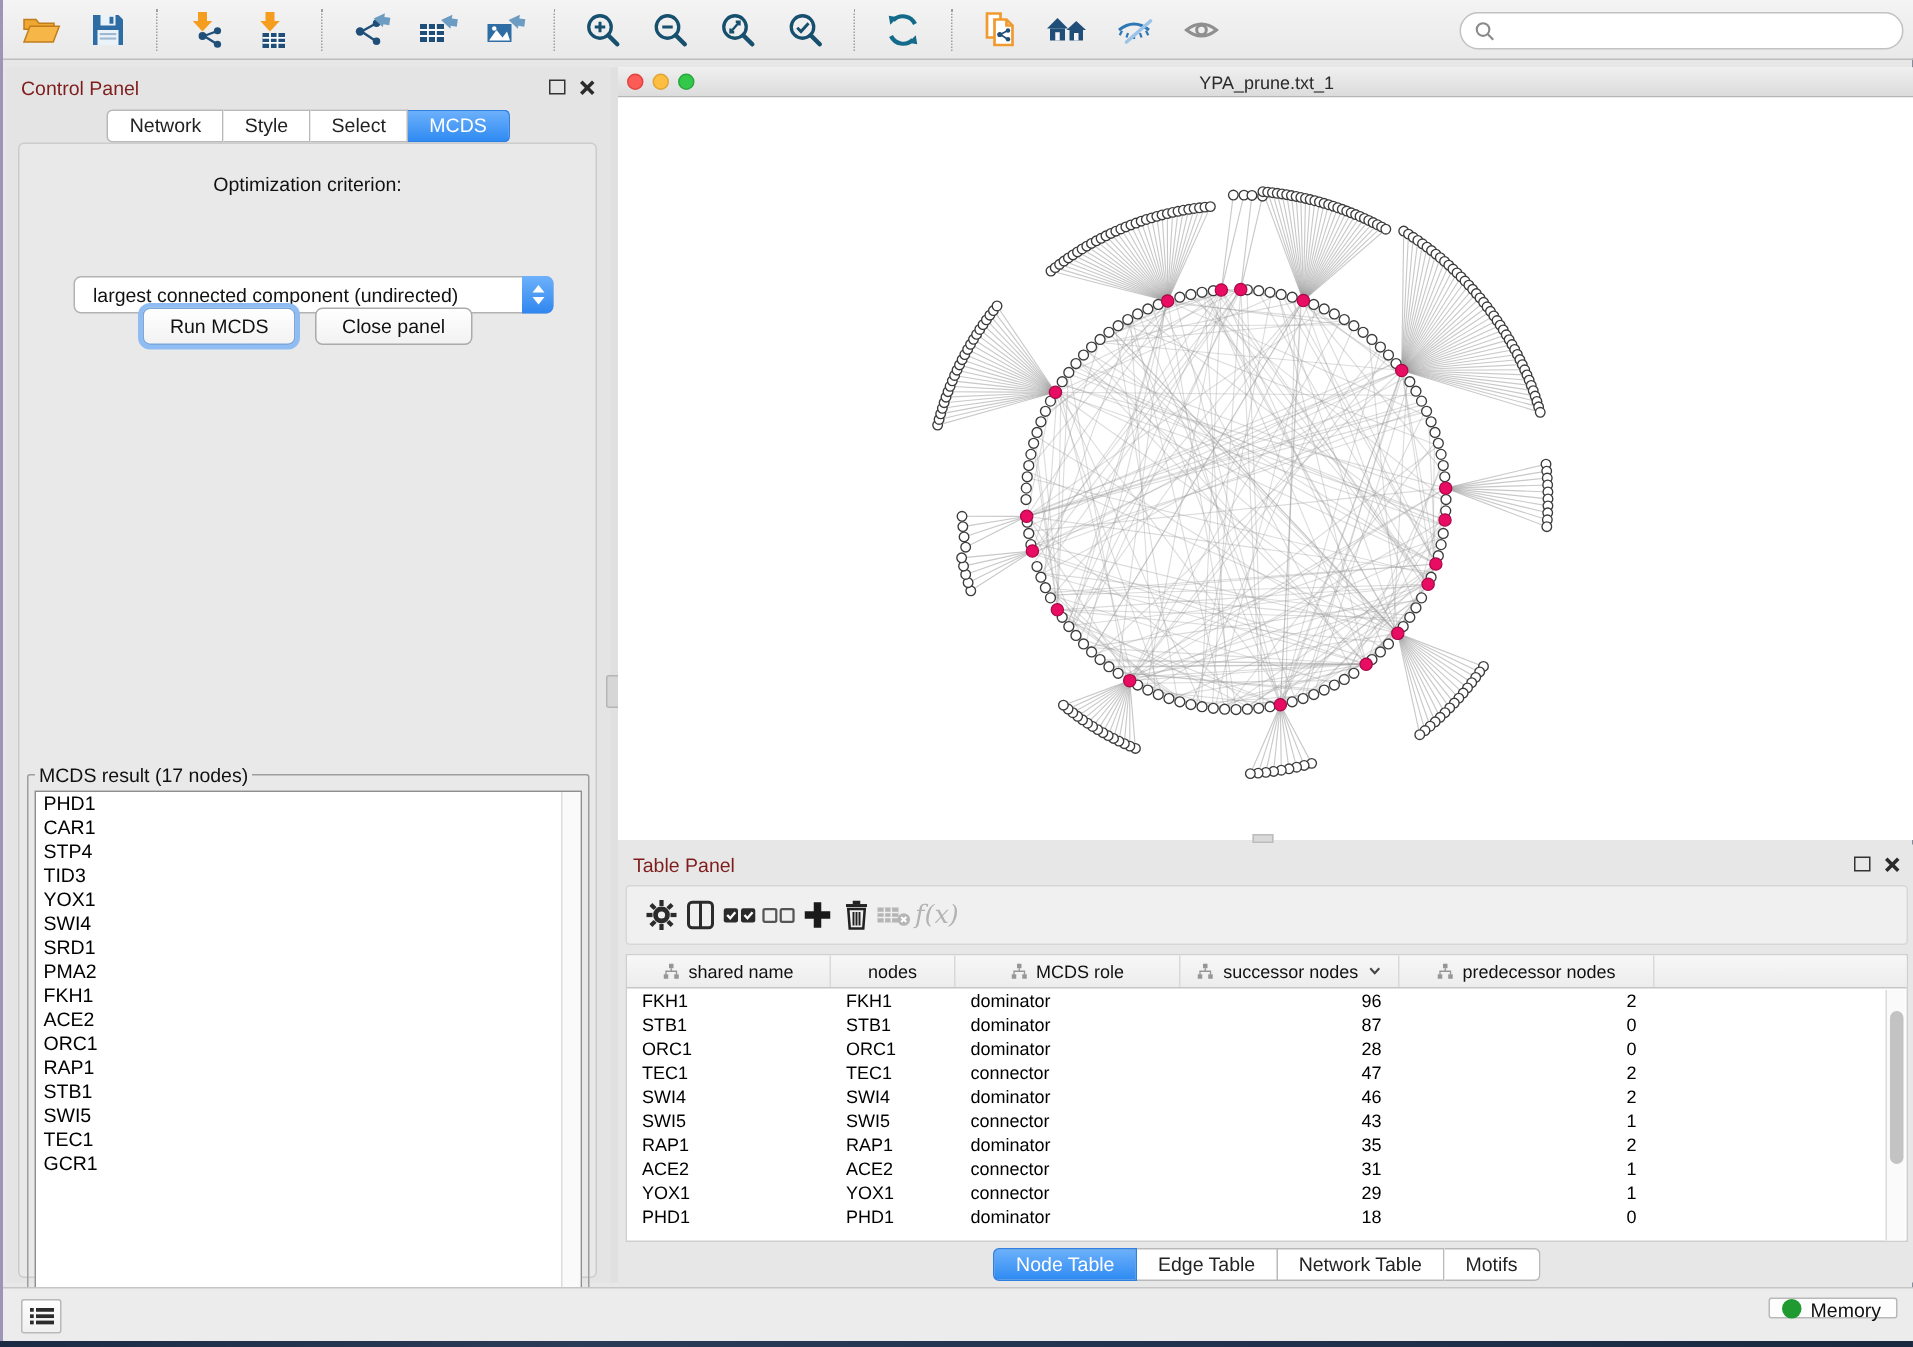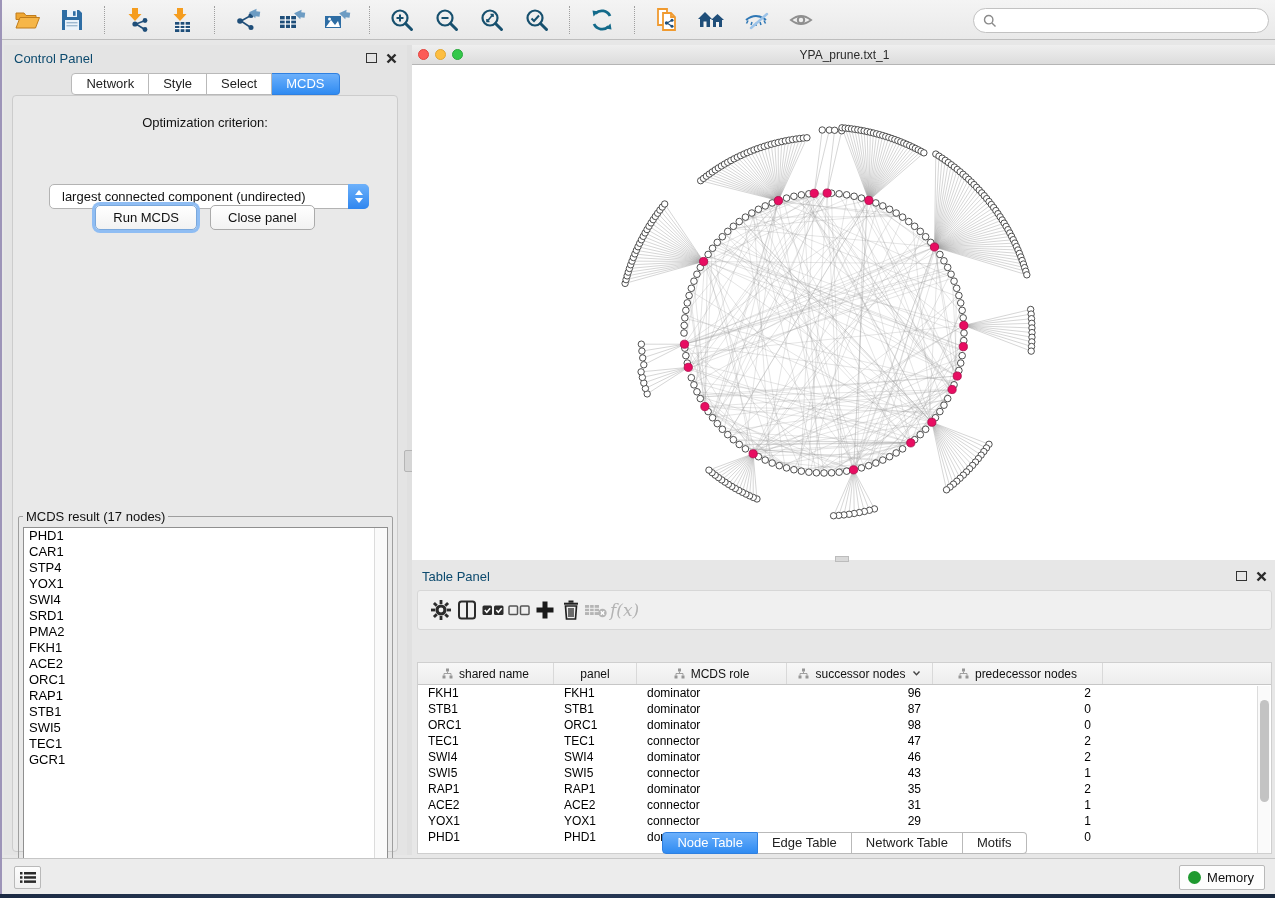--- a/index.html
+++ b/index.html
@@ -13,21 +13,21 @@
     display:flex; align-items:center; padding-left:10px; gap:15px; }
   .tbtn { width:30px; height:30px; display:flex; align-items:center; justify-content:center; background:transparent; border:none; cursor:pointer; }
   .tsep { width:1px; height:28px; border-left:1px dotted #9f9f9f; margin:0 2px; }
   .searchbox { position:absolute; right:8px; top:8px; width:296px; height:25px; background:#fff;
     border:1px solid #c2c2c2; border-radius:13px; display:flex; align-items:center; padding-left:9px; gap:5px; }
   .searchbox input { border:none; outline:none; flex:1; height:20px; font-size:13px; background:transparent; }
 
   
   .control-panel { position:absolute; left:2px; top:45px; width:403px; height:810px; background:#e4e4e4; }
   .panel-title-row { position:absolute; left:0; top:0; width:100%; height:26px; display:flex; align-items:center; padding:0 10px; }
-  .panel-title { font-size:13px; color:#0c4a6e; }
+  .panel-title { font-size:13px; color:#7f1d1d; }
   .panel-winbtns { margin-left:auto; display:flex; gap:9px; align-items:center; }
   .float-glyph { width:11px; height:10px; border:1.6px solid #333; display:inline-block; }
   .tabs-row { position:absolute; left:0; top:28px; width:100%; display:flex; justify-content:center; }
   .tab { height:22px; padding:0 14px; background:#fff; border:1px solid #b9b9b9; border-left:none;
     font-size:13px; line-height:20px; color:#222; cursor:pointer; }
   .tab:first-child { border-left:1px solid #b9b9b9; border-radius:4px 0 0 4px; }
   .tab:last-child { border-radius:0 4px 4px 0; }
   .tab.active { background:linear-gradient(#6cb0fb,#2f8bf2); color:#fff; border-color:#2f80e0; }
   .panel-inner { position:absolute; left:8px; top:50px; width:386px; height:757px;
     background:#e9e9e9; border:1px solid #cccccc; border-radius:4px; }
@@ -68,38 +68,38 @@
   .dot.green { background:#34c84a; border:1px solid #2aa83d; }
   .net-title { position:absolute; left:0; right:0; text-align:center; font-size:12px; color:#2b2b2b; }
   .net-canvas { position:absolute; left:0; top:20px; width:865px; height:495px; background:#fff; }
 
   
   .table-panel { position:absolute; left:410px; top:563px; width:865px; height:292px; background:#e7e7e7; }
   .tp-toolbar { position:absolute; left:5px; top:27px; width:855px; height:40px; background:#f0f0f0;
     border:1px solid #d7d7d7; border-radius:3px; display:flex; align-items:center; padding-left:10px; }
   .tp-btn { width:26px; height:26px; display:flex; align-items:center; justify-content:center; background:transparent; border:none; cursor:pointer; }
   .fx-label { font-family:"DejaVu Serif", serif; font-style:italic; font-size:17px; color:#b3b3b3; }
-  .data-table { position:absolute; left:5px; top:73px; width:855px; height:192px; background:#fff; border:1px solid #cfcfcf;margin-top:26px; }
+  .data-table { position:absolute; left:5px; top:73px; width:855px; height:192px; background:#fff; border:1px solid #cfcfcf; }
   .thead { display:flex; height:22px; background:linear-gradient(#f7f7f7,#ededed); border-bottom:1px solid #c6c6c6; }
   .th { display:flex; align-items:center; justify-content:center; gap:6px; font-size:12px; color:#111;
     border-right:1px solid #d9d9d9; cursor:pointer; }
   .trow { display:flex; height:16px; }
   .cell { font-size:12px; line-height:16px; color:#000; padding-left:10px; white-space:nowrap; }
   .c1{width:136px;} .c2{width:83px;} .c3{width:150px;} .c4{width:146px;} .c5{width:170px;} .cfill{flex:1; border-right:none;}
   .cell.c4,.cell.c5 { text-align:right; padding-right:12px; padding-left:0; }
   .tscroll { position:absolute; right:1px; top:23px; width:13px; height:167px; background:#fafafa; border-left:1px solid #dcdcdc; }
   .tscroll .thumb { position:absolute; left:2px; top:14px; width:9px; height:102px; background:#c3c3c3; border-radius:5px; }
   .tp-tabs { position:absolute; left:0; top:269px; width:100%; display:flex; justify-content:center; }
 
   
   .statusbar { position:absolute; left:0; top:858px; width:1275px; height:36px; background:#ececec; border-top:1px solid #c6c6c6; }
   .list-btn { position:absolute; left:12px; top:7px; width:27px; height:23px; background:linear-gradient(#fdfdfd,#f0f0f0);
     border:1px solid #b9b9b9; border-radius:2px; display:flex; align-items:center; justify-content:center; cursor:pointer; }
-  .memory-btn { position:absolute; right:12px; top:6px; height:25px; padding:0 10px 0 8px; background:#fdfdfd;
-    border:1px solid #b9b9b9; border-radius:2px; display:flex; align-items:center; gap:6px; font-size:13px; color:#111; cursor:pointer; }
+  .memory-btn { position:absolute; right:12px; top:6px; height:14px; padding:0 10px 0 8px; background:#fdfdfd;
+    border:1px solid #b9b9b9; border-radius:2px; display:flex; align-items:flex-start; gap:6px; font-size:13px; color:#111; cursor:pointer; }
   .mem-dot { width:13px; height:13px; border-radius:50%; background:#1f9a30; }
   .desktop-strip { position:absolute; left:0; top:894px; width:1275px; height:4px;
     background:linear-gradient(90deg,#1c2b44,#2b3c58 30%,#223350 60%,#1a293f); }
 </style>
 </head>
 <body>
 
 <div id="app">
 
   <div class="toolbar">
@@ -301,20 +301,21 @@
         <button class="pbtn focused">Run MCDS</button>
         <button class="pbtn">Close panel</button>
       </div>
       <fieldset class="mcds-fieldset">
         <legend>MCDS result (17 nodes)</legend>
         <div class="mcds-list">
           <div id="mcds-items">
               <div class="list-item">PHD1</div>
               <div class="list-item">CAR1</div>
               <div class="list-item">STP4</div>
+              <div class="list-item">TID3</div>
               <div class="list-item">YOX1</div>
               <div class="list-item">SWI4</div>
               <div class="list-item">SRD1</div>
               <div class="list-item">PMA2</div>
               <div class="list-item">FKH1</div>
               <div class="list-item">ACE2</div>
               <div class="list-item">ORC1</div>
               <div class="list-item">RAP1</div>
               <div class="list-item">STB1</div>
               <div class="list-item">SWI5</div>
@@ -1165,21 +1166,21 @@
                 <rect x="0.5" y="7.5" width="3" height="3"></rect>
                 <rect x="7.5" y="7.5" width="3" height="3"></rect>
               </g>
               <g stroke="#969696" stroke-width="0.9" fill="none">
                 <path d="M5.5 3.5 v2 M2 7.5 v-2 h7 v2"></path>
               </g>
             </svg>
           <span>shared name</span>
         </div>
         <div class="th c2">
-            <span>panel</span>
+            <span>nodes</span>
           </div>
         <div class="th c3">
           <svg width="11" height="11" viewBox="0 0 11 11">
               <g fill="#969696">
                 <rect x="4" y="0.5" width="3" height="3"></rect>
                 <rect x="0.5" y="7.5" width="3" height="3"></rect>
                 <rect x="7.5" y="7.5" width="3" height="3"></rect>
               </g>
               <g stroke="#969696" stroke-width="0.9" fill="none">
                 <path d="M5.5 3.5 v2 M2 7.5 v-2 h7 v2"></path>
@@ -1230,21 +1231,21 @@
             <div class="cell c1">STB1</div>
             <div class="cell c2">STB1</div>
             <div class="cell c3">dominator</div>
             <div class="cell c4">87</div>
             <div class="cell c5">0</div>
           </div>
           <div class="trow">
             <div class="cell c1">ORC1</div>
             <div class="cell c2">ORC1</div>
             <div class="cell c3">dominator</div>
-            <div class="cell c4">98</div>
+            <div class="cell c4">28</div>
             <div class="cell c5">0</div>
           </div>
           <div class="trow">
             <div class="cell c1">TEC1</div>
             <div class="cell c2">TEC1</div>
             <div class="cell c3">connector</div>
             <div class="cell c4">47</div>
             <div class="cell c5">2</div>
           </div>
           <div class="trow">

